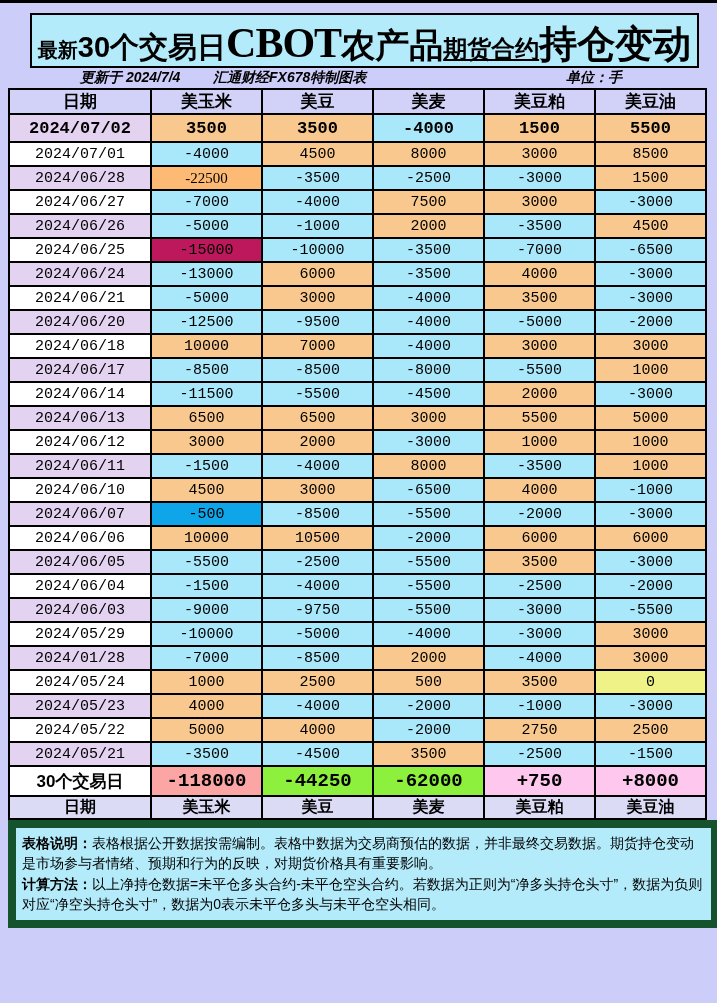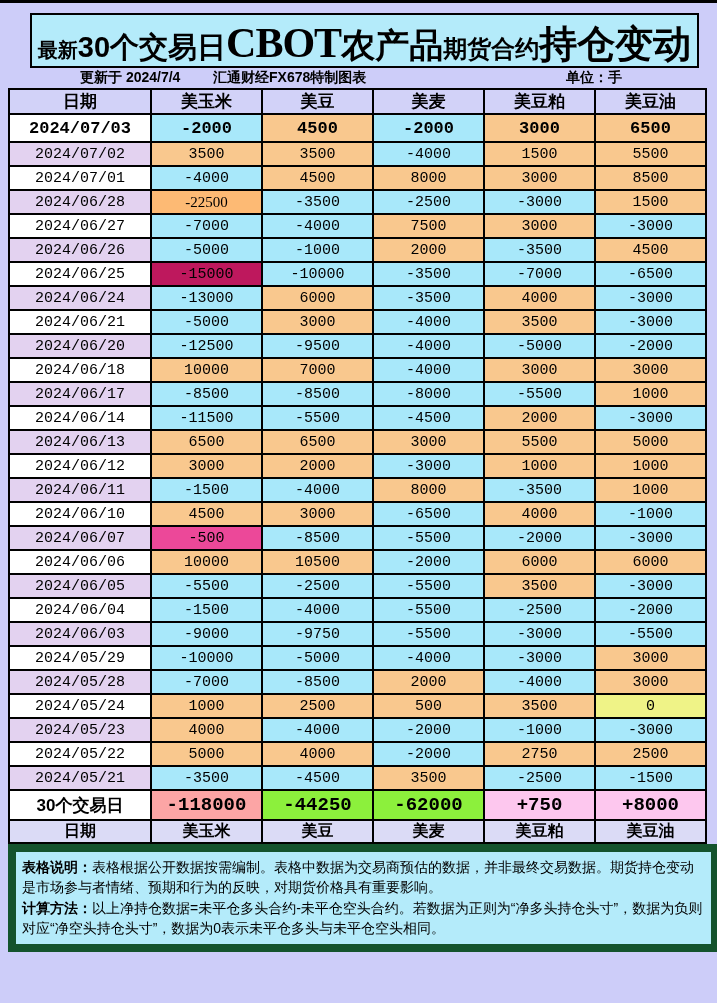--- a/index.html
+++ b/index.html
@@ -22,27 +22,27 @@
     line-height:56px;
     white-space:nowrap;
     overflow:hidden;
     font-weight:bold;
   }
   .title-box span{vertical-align:baseline;}
   .t1{font-size:20px;}
   .t2{font-size:29px;}
   .t3{font-size:42px;font-family:"Liberation Serif",serif;letter-spacing:-1px;}
   .t4{font-size:34px;}
-  .t5{font-size:24px;}
+  .t5{font-size:24px;text-decoration:underline;}
   .t6{font-size:38px;}
   
   .subtitle{
     position:relative;
     height:20px;width:707px;
-    font-size:14px;font-weight:bold;
+    font-size:14px;font-weight:bold;font-style:italic;
   }
   .subtitle .updated{position:absolute;left:80px;top:1px;}
   .subtitle .source{position:absolute;left:213px;top:1px;}
   .subtitle .unit{position:absolute;left:566px;top:1px;}
   
   table{
     margin-left:8px;
     border-collapse:collapse;
     table-layout:fixed;
   }
@@ -119,28 +119,20 @@
       <th>日期</th>
       <th>美玉米</th>
       <th>美豆</th>
       <th>美麦</th>
       <th>美豆粕</th>
       <th>美豆油</th>
     </tr>
   </thead>
   <tbody class="rows">
       <tr>
-        <td class="date-cell">2024/07/03</td>
-        <td style="background: rgb(168, 232, 250);">-2000</td>
-        <td style="background: rgb(249, 200, 142);">4500</td>
-        <td style="background: rgb(168, 232, 250);">-2000</td>
-        <td style="background: rgb(249, 200, 142);">3000</td>
-        <td style="background: rgb(249, 200, 142);">6500</td>
-      </tr>
-      <tr>
         <td class="date-cell alt">2024/07/02</td>
         <td style="background: rgb(249, 200, 142);">3500</td>
         <td style="background: rgb(249, 200, 142);">3500</td>
         <td style="background: rgb(168, 232, 250);">-4000</td>
         <td style="background: rgb(249, 200, 142);">1500</td>
         <td style="background: rgb(249, 200, 142);">5500</td>
       </tr>
       <tr>
         <td class="date-cell">2024/07/01</td>
         <td style="background: rgb(168, 232, 250);">-4000</td>
@@ -256,21 +248,21 @@
       <tr>
         <td class="date-cell">2024/06/10</td>
         <td style="background: rgb(249, 200, 142);">4500</td>
         <td style="background: rgb(249, 200, 142);">3000</td>
         <td style="background: rgb(168, 232, 250);">-6500</td>
         <td style="background: rgb(249, 200, 142);">4000</td>
         <td style="background: rgb(168, 232, 250);">-1000</td>
       </tr>
       <tr>
         <td class="date-cell alt">2024/06/07</td>
-        <td style="background: #ec4899; text-align: center;">-500</td>
+        <td style="background: #0ea5e9; text-align: center;">-500</td>
         <td style="background: rgb(168, 232, 250);">-8500</td>
         <td style="background: rgb(168, 232, 250);">-5500</td>
         <td style="background: rgb(168, 232, 250);">-2000</td>
         <td style="background: rgb(168, 232, 250);">-3000</td>
       </tr>
       <tr>
         <td class="date-cell">2024/06/06</td>
         <td style="background: rgb(249, 200, 142);">10000</td>
         <td style="background: rgb(249, 200, 142);">10500</td>
         <td style="background: rgb(168, 232, 250);">-2000</td>
@@ -303,21 +295,21 @@
       </tr>
       <tr>
         <td class="date-cell">2024/05/29</td>
         <td style="background: rgb(168, 232, 250);">-10000</td>
         <td style="background: rgb(168, 232, 250);">-5000</td>
         <td style="background: rgb(168, 232, 250);">-4000</td>
         <td style="background: rgb(168, 232, 250);">-3000</td>
         <td style="background: rgb(249, 200, 142);">3000</td>
       </tr>
       <tr>
-        <td class="date-cell alt">2024/05/28</td>
+        <td class="date-cell alt">2024/01/28</td>
         <td style="background: rgb(168, 232, 250);">-7000</td>
         <td style="background: rgb(168, 232, 250);">-8500</td>
         <td style="background: rgb(249, 200, 142);">2000</td>
         <td style="background: rgb(168, 232, 250);">-4000</td>
         <td style="background: rgb(249, 200, 142);">3000</td>
       </tr>
       <tr>
         <td class="date-cell">2024/05/24</td>
         <td style="background: rgb(249, 200, 142);">1000</td>
         <td style="background: rgb(249, 200, 142);">2500</td>

